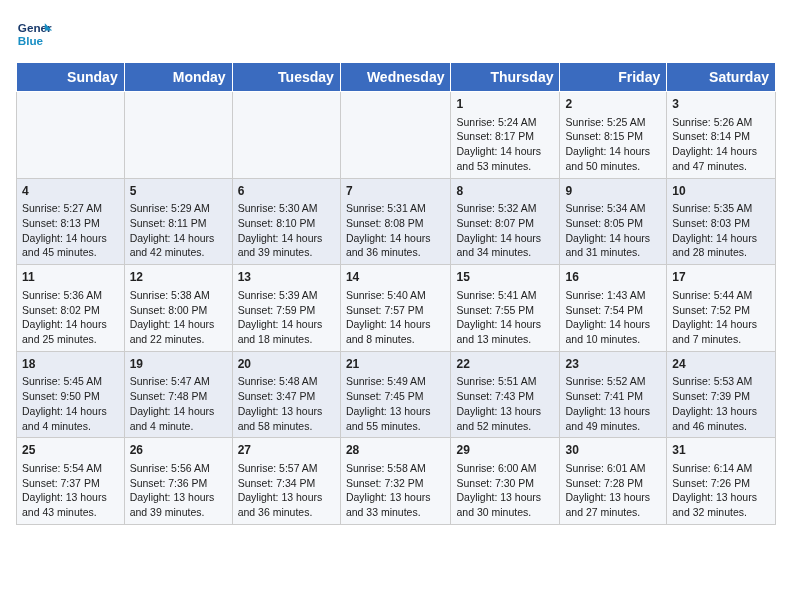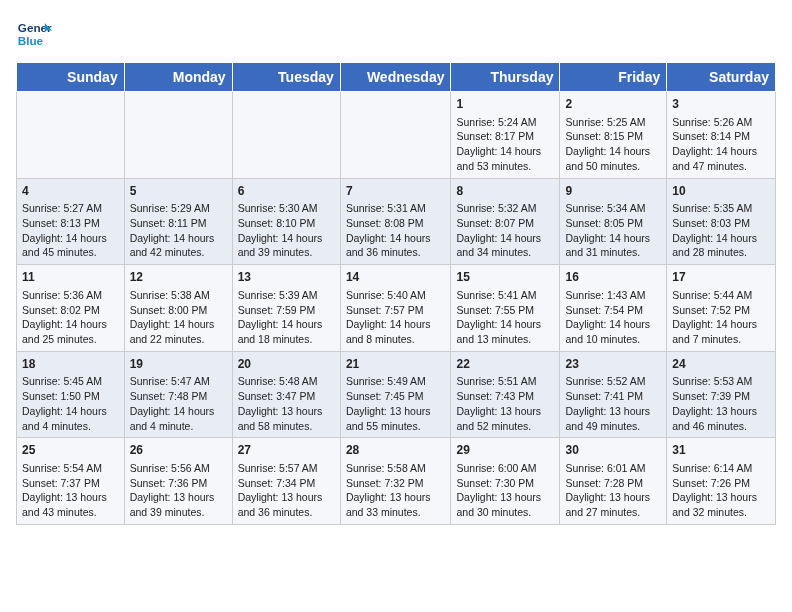--- a/index.html
+++ b/index.html
@@ -249,21 +249,21 @@
           <div>Sunrise: 5:44 AM</div>
           <div>Sunset: 7:52 PM</div>
           <div>Daylight: 14 hours</div>
           <div>and 7 minutes.</div>
         </td>
       </tr>
       <tr>
         <td>
           <span class="day-num">18</span>
           <div>Sunrise: 5:45 AM</div>
-          <div>Sunset: 1:50 PM</div>
+          <div>Sunset: 9:50 PM</div>
           <div>Daylight: 14 hours</div>
           <div>and 4 minutes.</div>
         </td>
         <td>
           <span class="day-num">19</span>
           <div>Sunrise: 5:47 AM</div>
           <div>Sunset: 7:48 PM</div>
           <div>Daylight: 14 hours</div>
           <div>and 4 minute.</div>
         </td>

